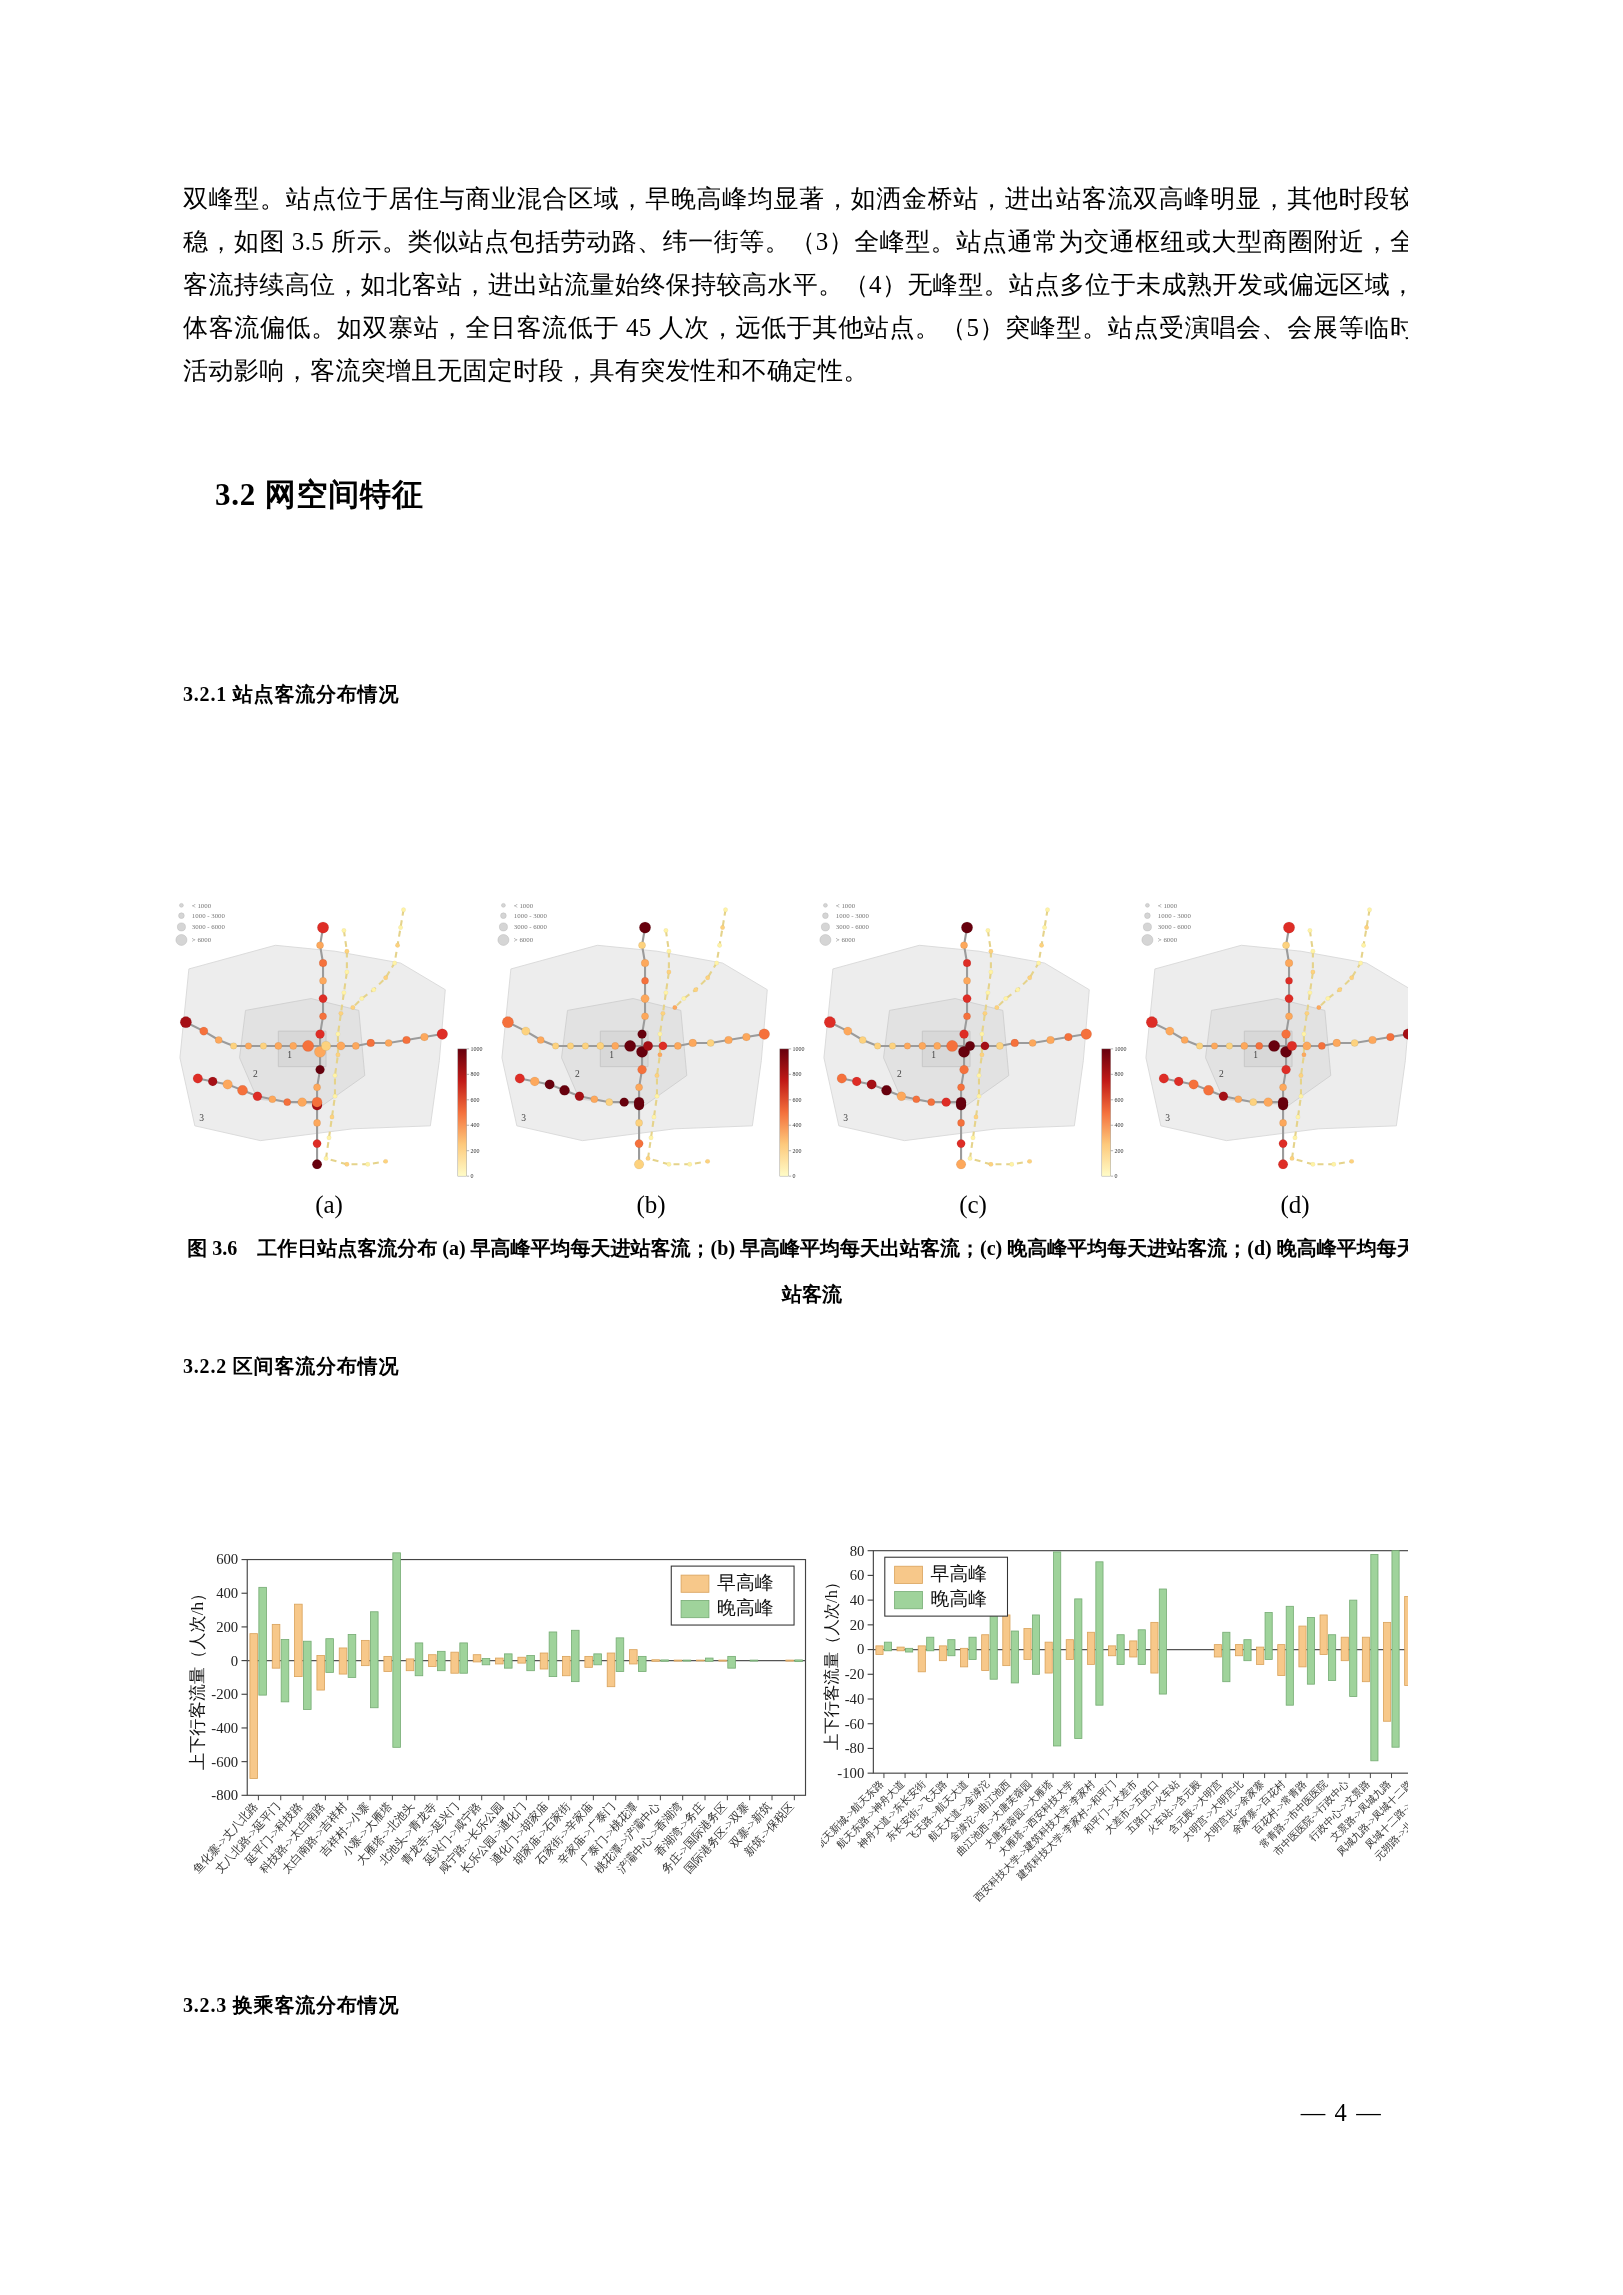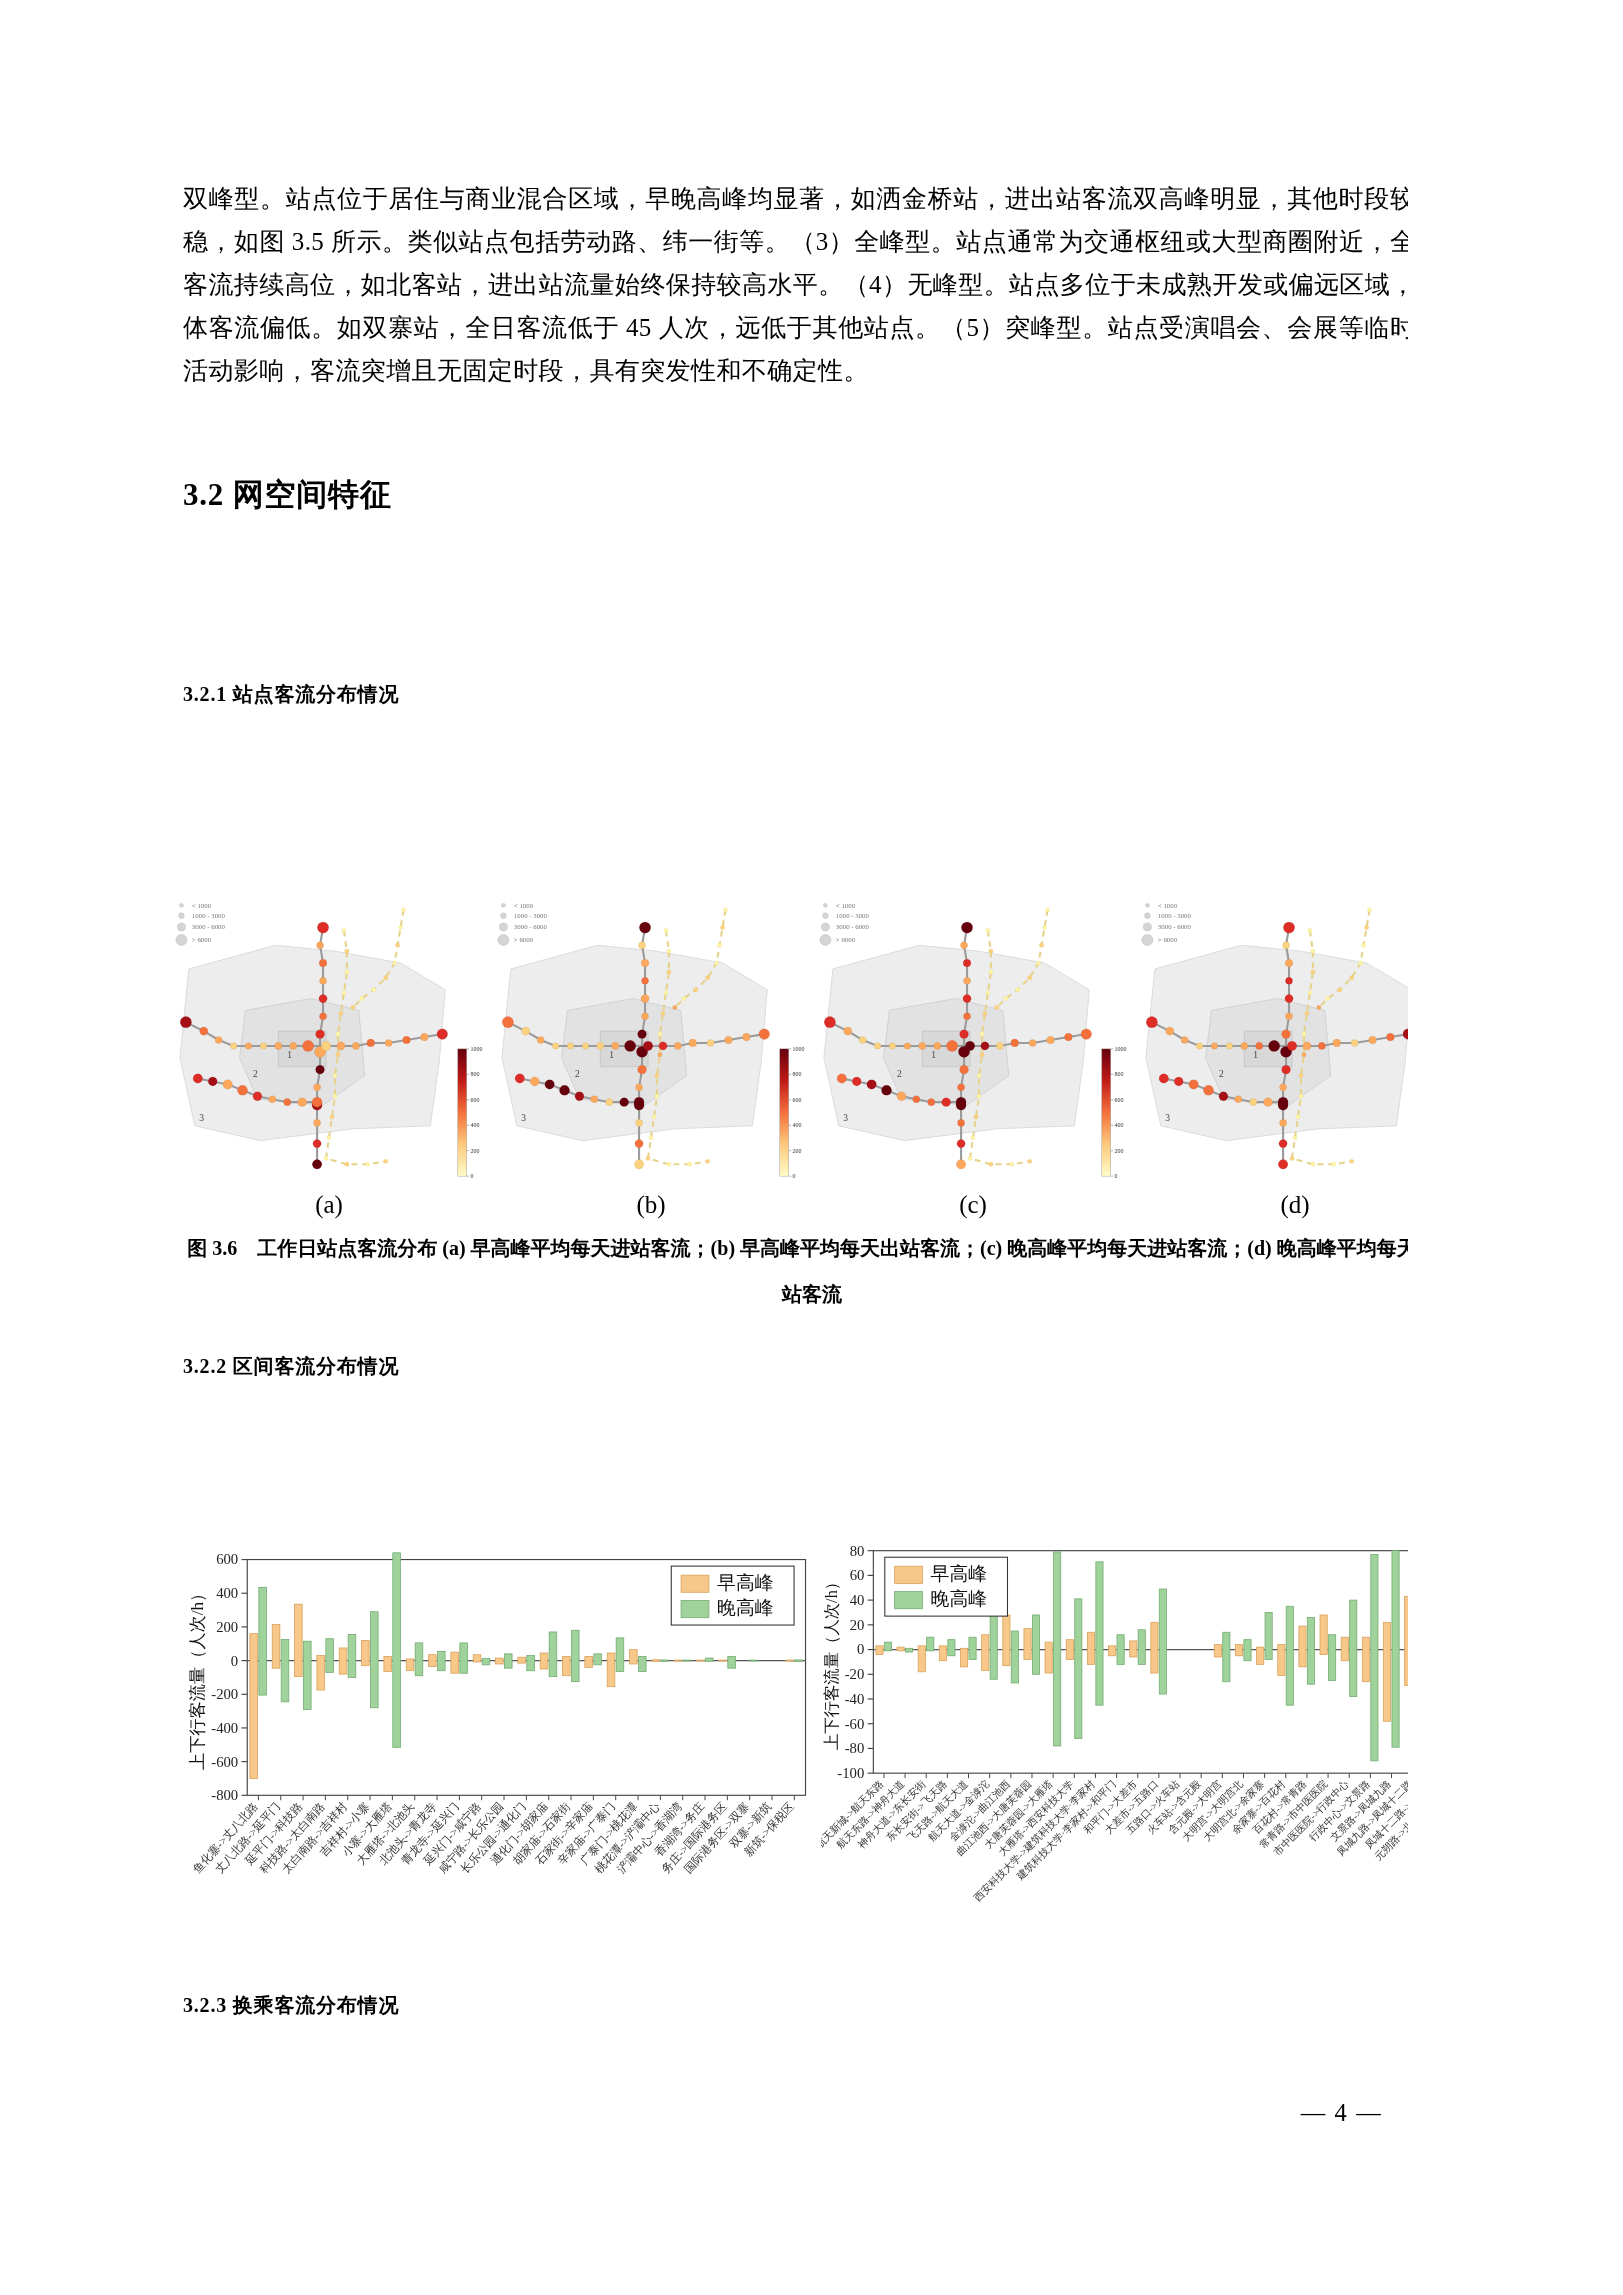--- a/index.html
+++ b/index.html
@@ -21,21 +21,21 @@
   #page-number{position:absolute;top:2099px;left:1276px;width:131px;font-size:24.5px;
                text-align:center;letter-spacing:1.6px;}
 </style>
 </head>
 <body>
 
 <div id="page">
 
   <p class="body-text" style="top:152px;">双峰型。站点位于居住与商业混合区域，早晚高峰均显著，如洒金桥站，进出站客流双高峰明显，其他时段较平稳，如图 3.5 所示。类似站点包括劳动路、纬一街等。（3）全峰型。站点通常为交通枢纽或大型商圈附近，全天客流持续高位，如北客站，进出站流量始终保持较高水平。（4）无峰型。站点多位于未成熟开发或偏远区域，整体客流偏低。如双寨站，全日客流低于 45 人次，远低于其他站点。（5）突峰型。站点受演唱会、会展等临时性活动影响，客流突增且无固定时段，具有突发性和不确定性。</p>
 
-  <h2 class="h-major" style="top:448px;">3.2 网空间特征</h2>
+  <h2 class="h-major" style="top:448px;margin-left:32px;">3.2 网空间特征</h2>
 
 
   <h3 class="h-minor" style="top:661px;">3.2.1 站点客流分布情况</h3>
 
 
   <div id="maps-row">
     <div class="map-panel">
       <svg viewBox="0 0 108 100" preserveAspectRatio="none">
           <polygon points="7,26 36,18 56,20 78,24 93,33 91,57 88,79 62,80 31,84 9,79 4,56" fill="#EDEDED" stroke="#D8D8D8" stroke-width="0.3"></polygon>
           <polygon points="26,40 48,36 64,40 66,62 52,72 30,70 24,56" fill="#E2E2E2" stroke="#CFCFCF" stroke-width="0.3"></polygon>

